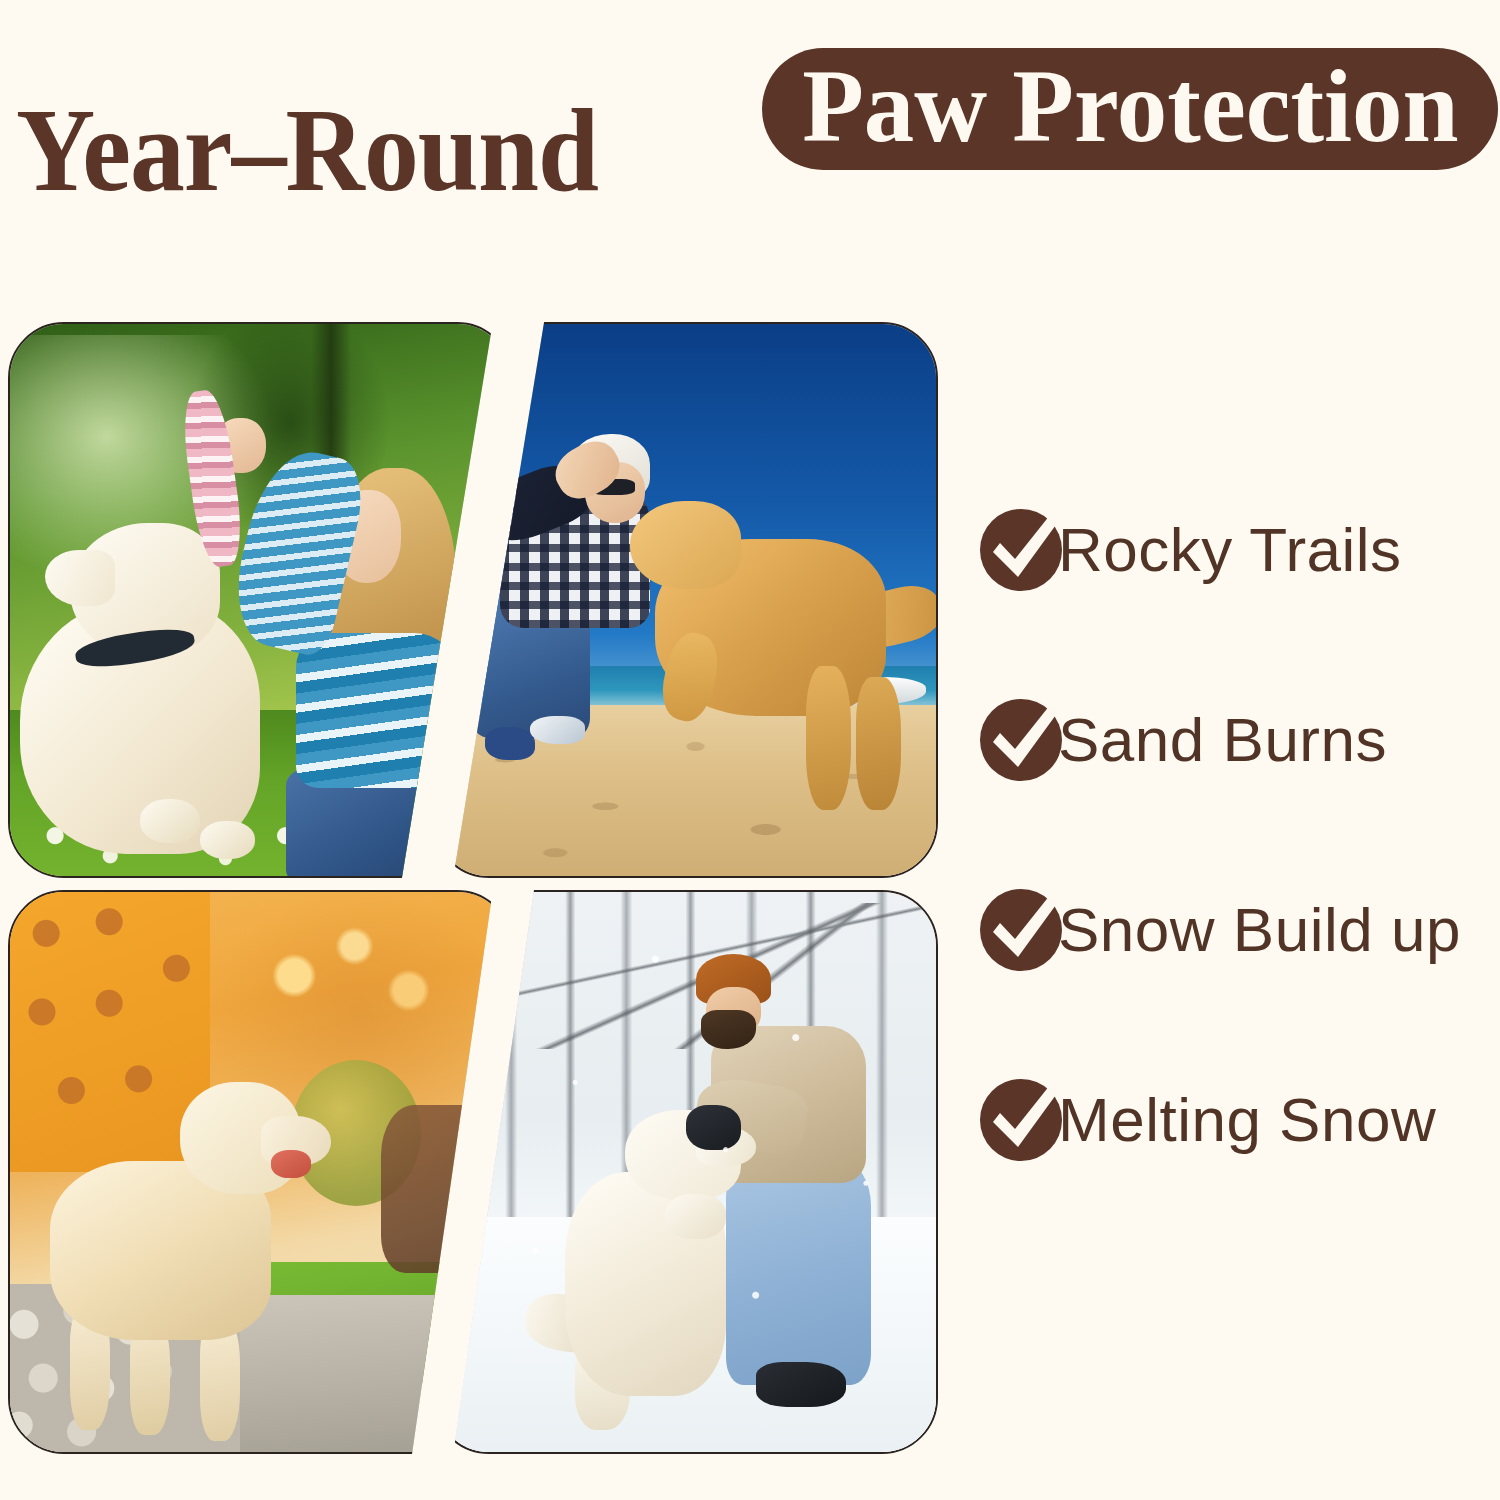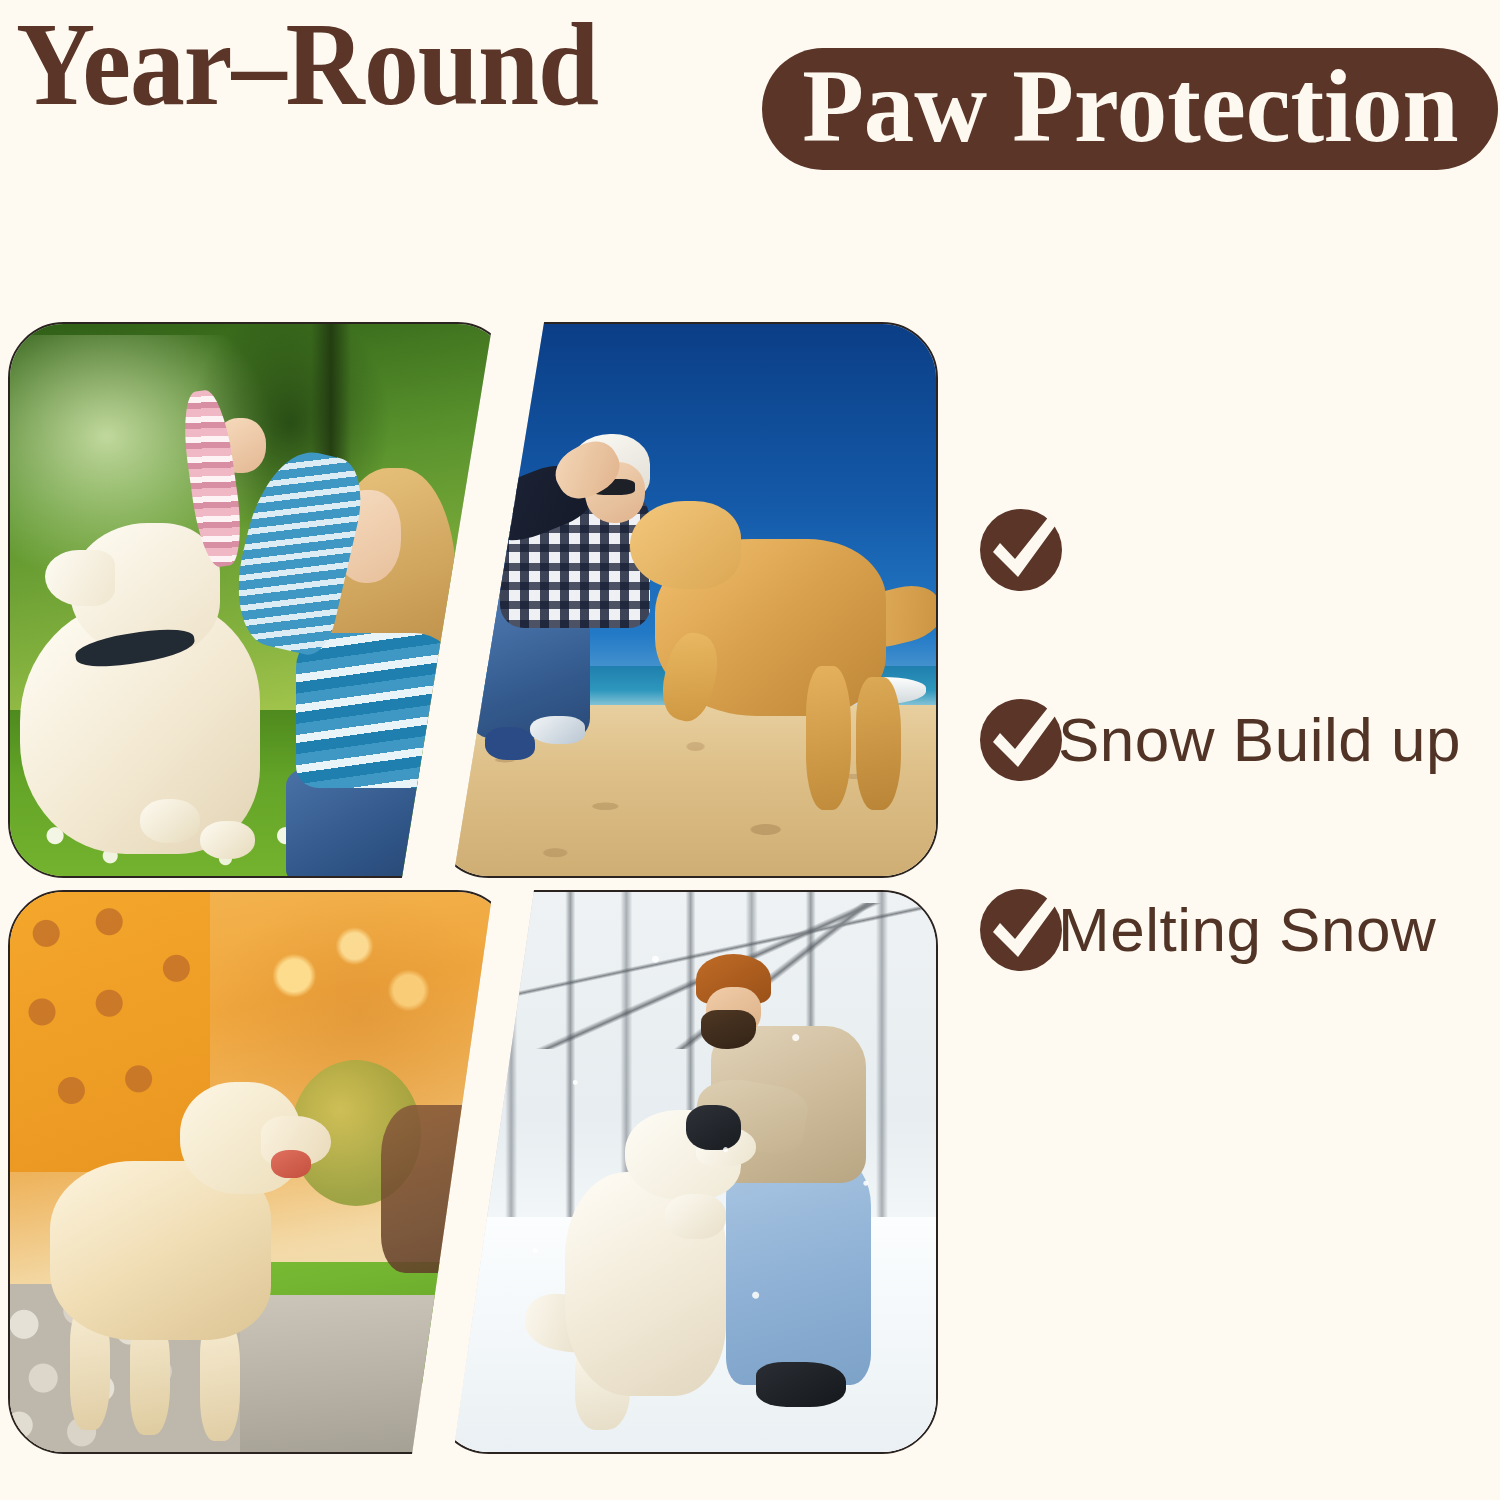--- a/index.html
+++ b/index.html
@@ -15,21 +15,21 @@
     font-family: "Liberation Sans", sans-serif;
     position: relative;
   }
 
   
   #header {
     position: absolute;
     left: 0; top: 0;
     width: 1500px; height: 210px;
     display: flex;
-    align-items: flex-start;
+    align-items: flex-end;
     padding-left: 16px;
   }
 
   #headline {
     font-family: "Liberation Serif", serif;
     font-weight: bold;
     font-size: 118px;
     line-height: 1;
     color: #5a3528;
     letter-spacing: -1px;
@@ -445,29 +445,39 @@
       <div class="lyr" id="p4-dog-sn"></div>
       <div class="lyr" id="p4-dog-paw"></div>
       <div class="lyr" id="p4-glove"></div>
       <div class="lyr" id="p4-flakes"></div>
     </div>
   </div>
 </div>
 
 <div id="checklist">
 
-
-
   <div class="check-item">
     <span class="check-icon">
       <svg viewBox="0 0 82 82">
         <circle cx="41" cy="41" r="41" fill="#5a3528"></circle>
         <path d="M13 43 L20 34 L35 50 L70 6 L78 13 L38 68 Z" fill="#fdf9f0"></path>
       </svg>
     </span>
+    <span class="check-label">Rocky Trails</span>
+  </div>
+
+
+  <div class="check-item">
+    <span class="check-icon">
+      <svg viewBox="0 0 82 82">
+        <circle cx="41" cy="41" r="41" fill="#5a3528"></circle>
+        <path d="M13 43 L20 34 L35 50 L70 6 L78 13 L38 68 Z" fill="#fdf9f0"></path>
+      </svg>
+    </span>
+    <span class="check-label">Sand Burns</span>
   </div>
 
   <div class="check-item">
     <span class="check-icon">
       <svg viewBox="0 0 82 82">
         <circle cx="41" cy="41" r="41" fill="#5a3528"></circle>
         <path d="M13 43 L20 34 L35 50 L70 6 L78 13 L38 68 Z" fill="#fdf9f0"></path>
       </svg>
     </span>
     <span class="check-label">Snow Build up</span>

